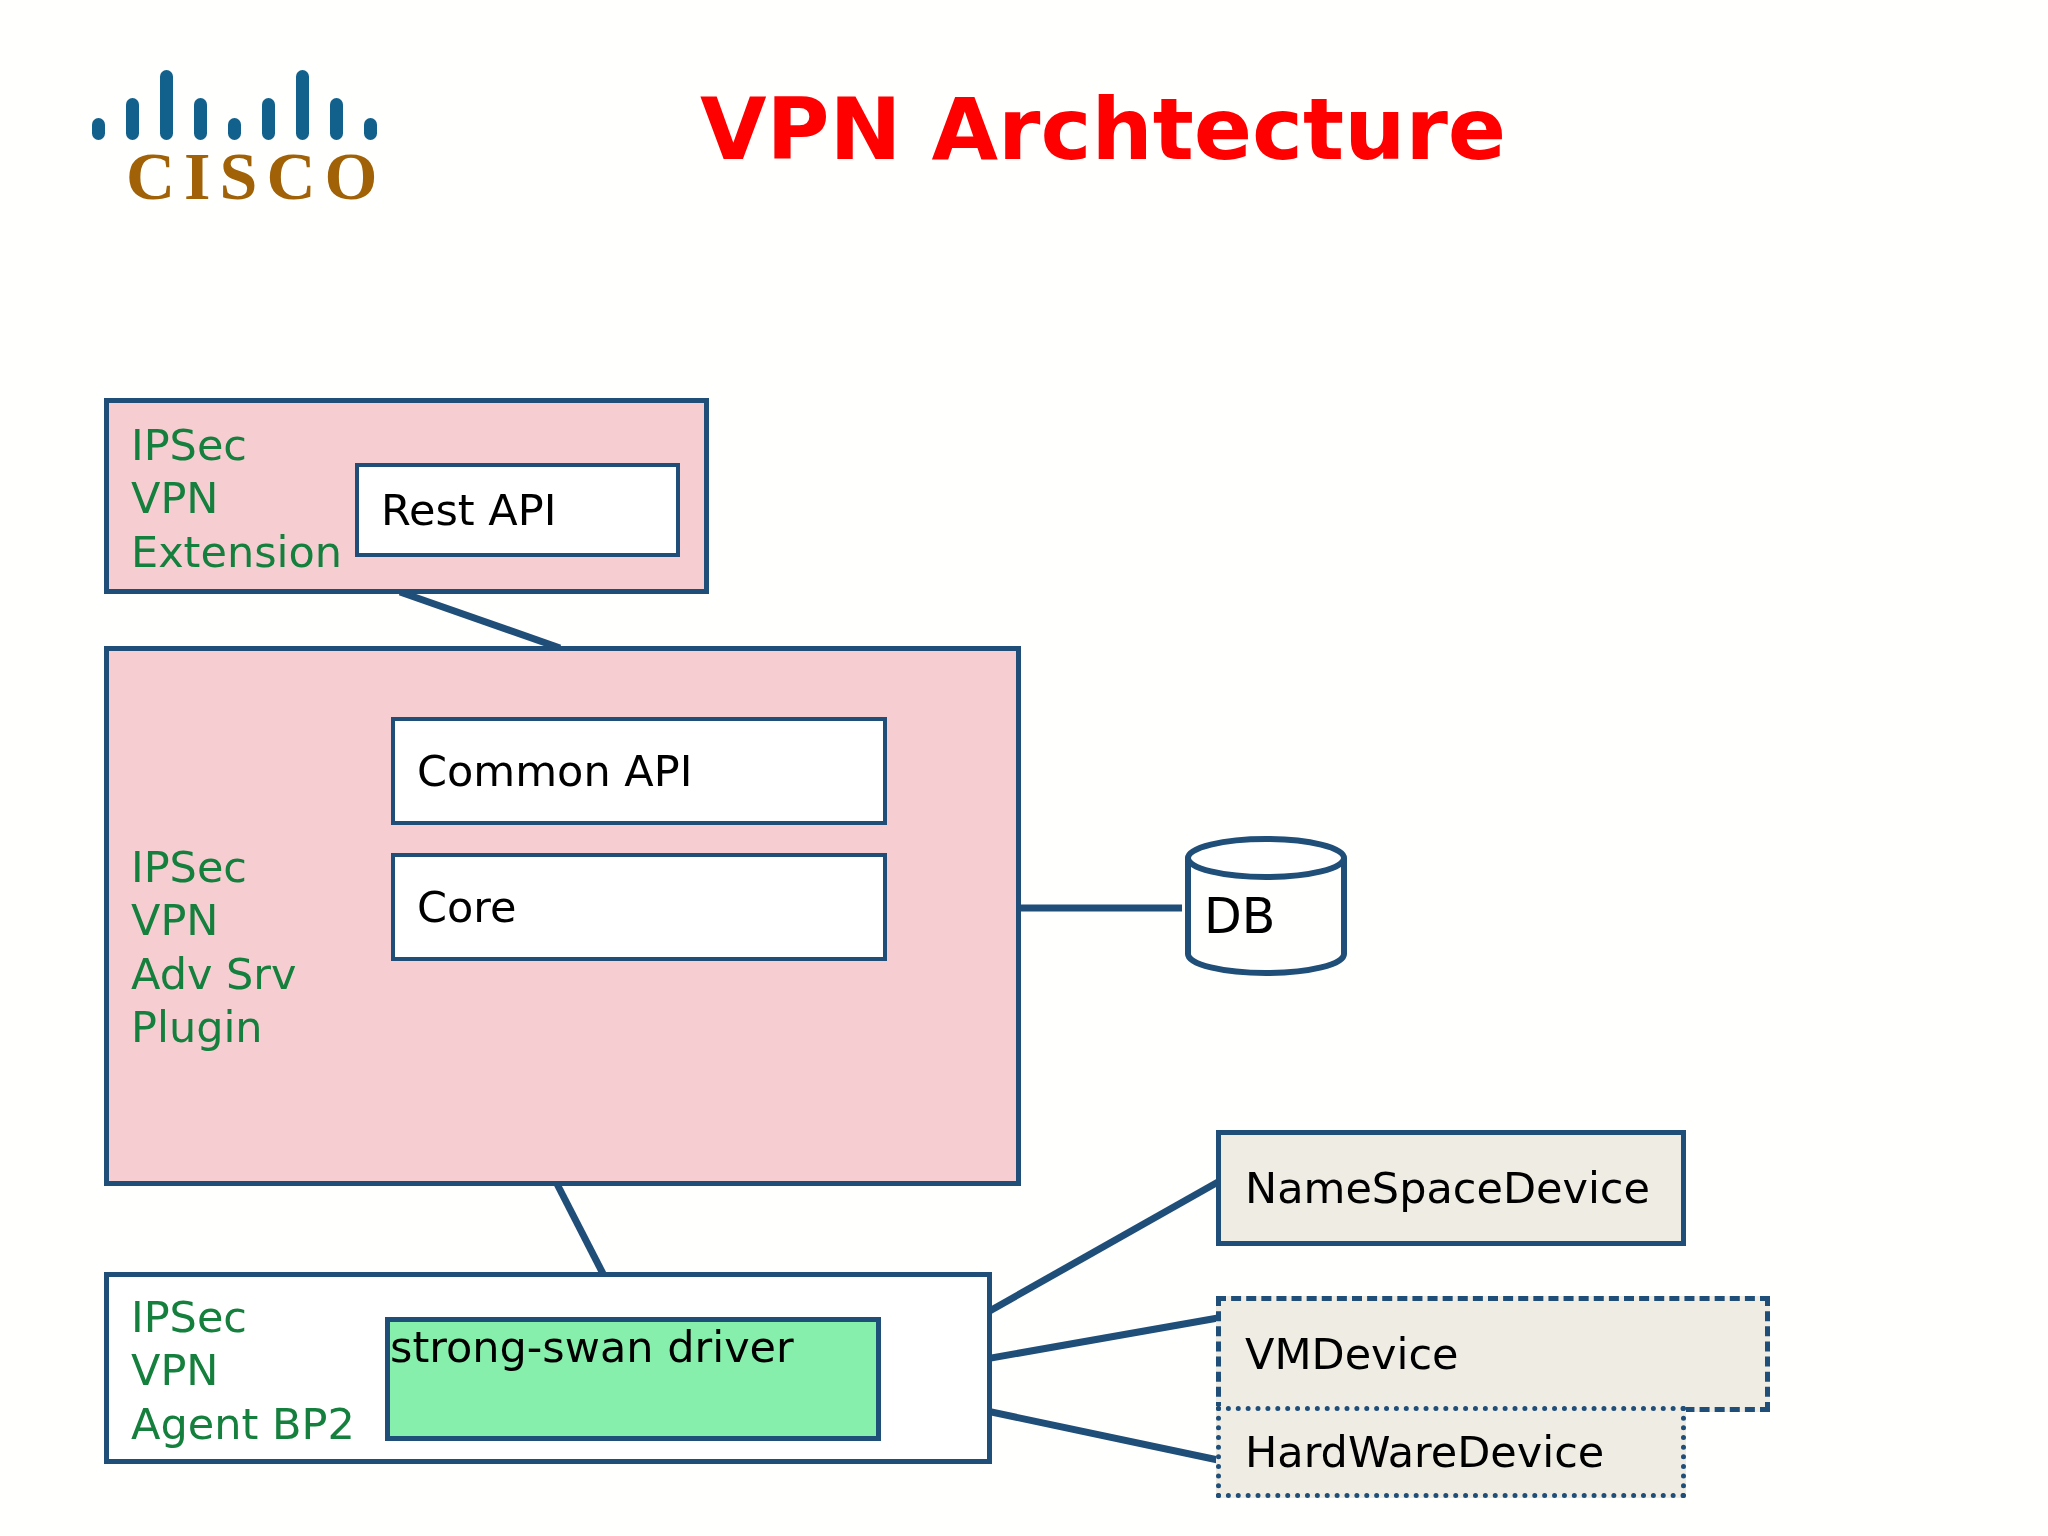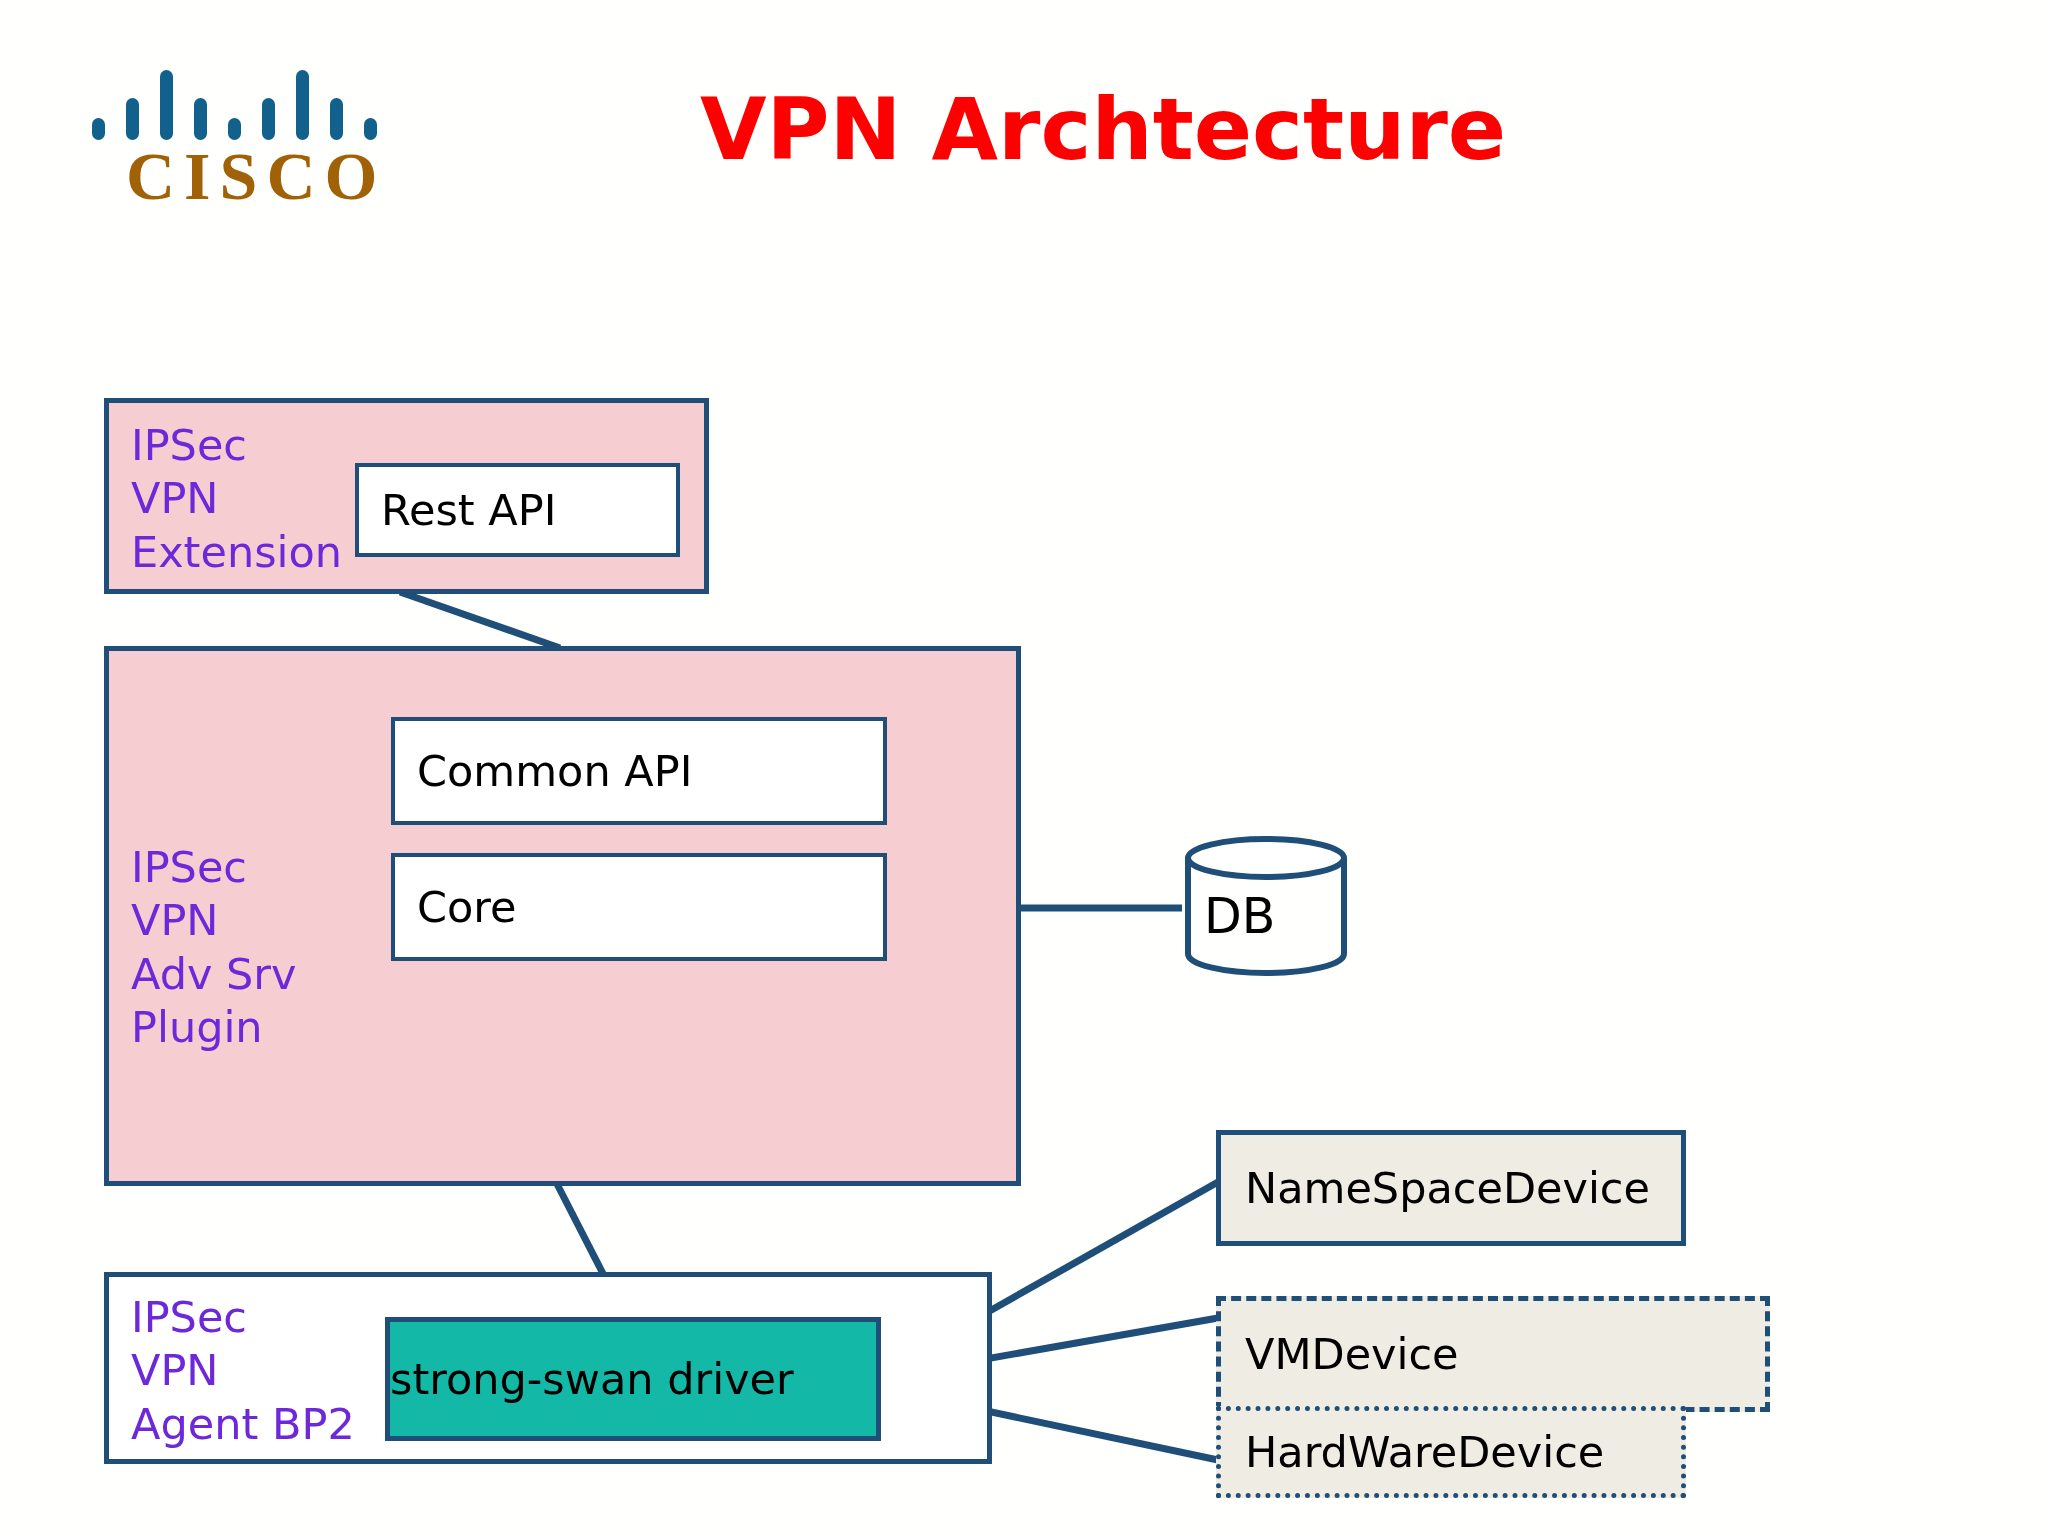--- a/index.html
+++ b/index.html
@@ -103,25 +103,25 @@
     padding-left: 22px;
   }
   .inner-gray-dashed {
     background: #C9C9C9;
     border: 4px dashed #1F4E79;
     box-sizing: border-box;
     display: flex;
     align-items: center;
   }
   .inner-yellow {
-    background: #14b8a6;
+    background: #86efac;
     border: 5px solid #1F4E79;
     box-sizing: border-box;
     display: flex;
-    align-items: center;
+    align-items: flex-start;
   }
   .device-box {
     background: #EFECE4;
     box-sizing: border-box;
     display: flex;
     align-items: center;
   }
   .device-solid  { border: 5px solid  #1F4E79; }
   .device-dashed { border: 5px dashed #1F4E79; }
   .device-dotted { border: 5px dotted #1F4E79; }
@@ -136,21 +136,21 @@
   .device-label {
     padding-left: 24px;
     font-family: "DejaVu Sans", sans-serif;
     font-size: 43px;
     color: #000000;
   }
   .stack-label {
     position: absolute;
     font-family: "DejaVu Sans", sans-serif;
     font-size: 43px;
-    color: #6d28d9;
+    color: #15803d;
     line-height: 1.24;
     white-space: pre-line;
   }
 
   
   #db-node {
     position: absolute;
     left: 1182px;
     top: 836px;
     width: 168px;

